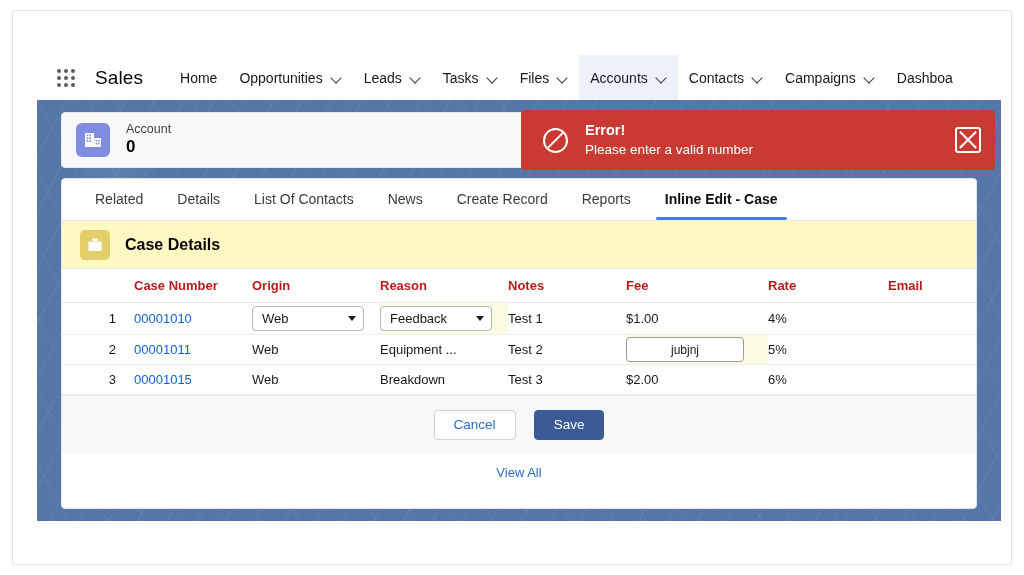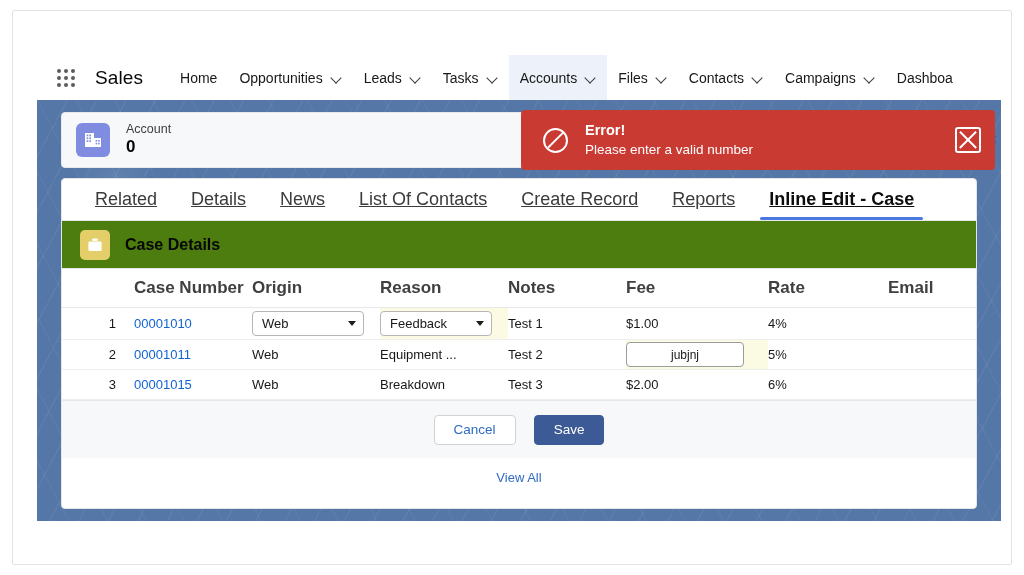--- a/index.html
+++ b/index.html
@@ -194,40 +194,39 @@
     align-items: flex-end;
     height: 42px;
     padding-left: 16px;
     border-bottom: 1px solid #e8e8e8;
   }
   .tab {
     position: relative;
     height: 42px;
     display: flex; align-items: center;
     padding: 0 17px;
-    font-size: 18px;
+    font-size: 14px;
     color: #3b3b3b;
     cursor: pointer;
     white-space: nowrap;
-    text-decoration: underline;
   }
   .tab.active { color: #0d0d0d; font-weight: 700; }
   .tab.active::after {
     content: "";
     position: absolute;
     left: 8px; right: 8px; bottom: 0;
     height: 3px;
     background: #4a7ae0;
     border-radius: 2px;
   }
 
   
   .section-head {
     height: 48px;
-    background: #4d7c0f;
+    background: #fef9c3;
     border-bottom: 1px solid #e8e8e8;
     display: flex; align-items: center;
     padding-left: 18px;
   }
   .section-icon {
     width: 30px; height: 30px;
     background: #e3ce6a;
     border-radius: 5px;
     display: flex; align-items: center; justify-content: center;
     flex: 0 0 auto;
@@ -239,23 +238,23 @@
     color: #080707;
   }
 
   
   table.case-table {
     width: 100%;
     border-collapse: collapse;
     table-layout: fixed;
   }
   table.case-table th {
-    font-size: 17px;
+    font-size: 13px;
     font-weight: 700;
-    color: #404040;
+    color: #b91c1c;
     text-align: left;
     padding: 9px 6px 9px 0;
     background: #ffffff;
     border-bottom: 1px solid #e8e8e8;
   }
   table.case-table td {
     font-size: 13px;
     color: #181818;
     padding: 0 6px 0 0;
     height: 30px;
@@ -378,26 +377,26 @@
           <span class="caret"></span>
         </div>
         <div class="nav-item">
           <span>Leads</span>
           <span class="caret"></span>
         </div>
         <div class="nav-item">
           <span>Tasks</span>
           <span class="caret"></span>
         </div>
+        <div class="nav-item">
+          <span>Files</span>
+          <span class="caret"></span>
+        </div>
         <div class="nav-item active">
           <span>Accounts</span>
-          <span class="caret"></span>
-        </div>
-        <div class="nav-item">
-          <span>Files</span>
           <span class="caret"></span>
         </div>
         <div class="nav-item">
           <span>Contacts</span>
           <span class="caret"></span>
         </div>
         <div class="nav-item">
           <span>Campaigns</span>
           <span class="caret"></span>
         </div>
@@ -446,24 +445,24 @@
   <div class="content-card">
 
     <div class="tab-bar" id="tab-bar">
         <div class="tab">
           <span>Related</span>
         </div>
         <div class="tab">
           <span>Details</span>
         </div>
         <div class="tab">
+          <span>List Of Contacts</span>
+        </div>
+        <div class="tab">
           <span>News</span>
-        </div>
-        <div class="tab">
-          <span>List Of Contacts</span>
         </div>
         <div class="tab">
           <span>Create Record</span>
         </div>
         <div class="tab">
           <span>Reports</span>
         </div>
         <div class="tab active">
           <span>Inline Edit - Case</span>
         </div>

